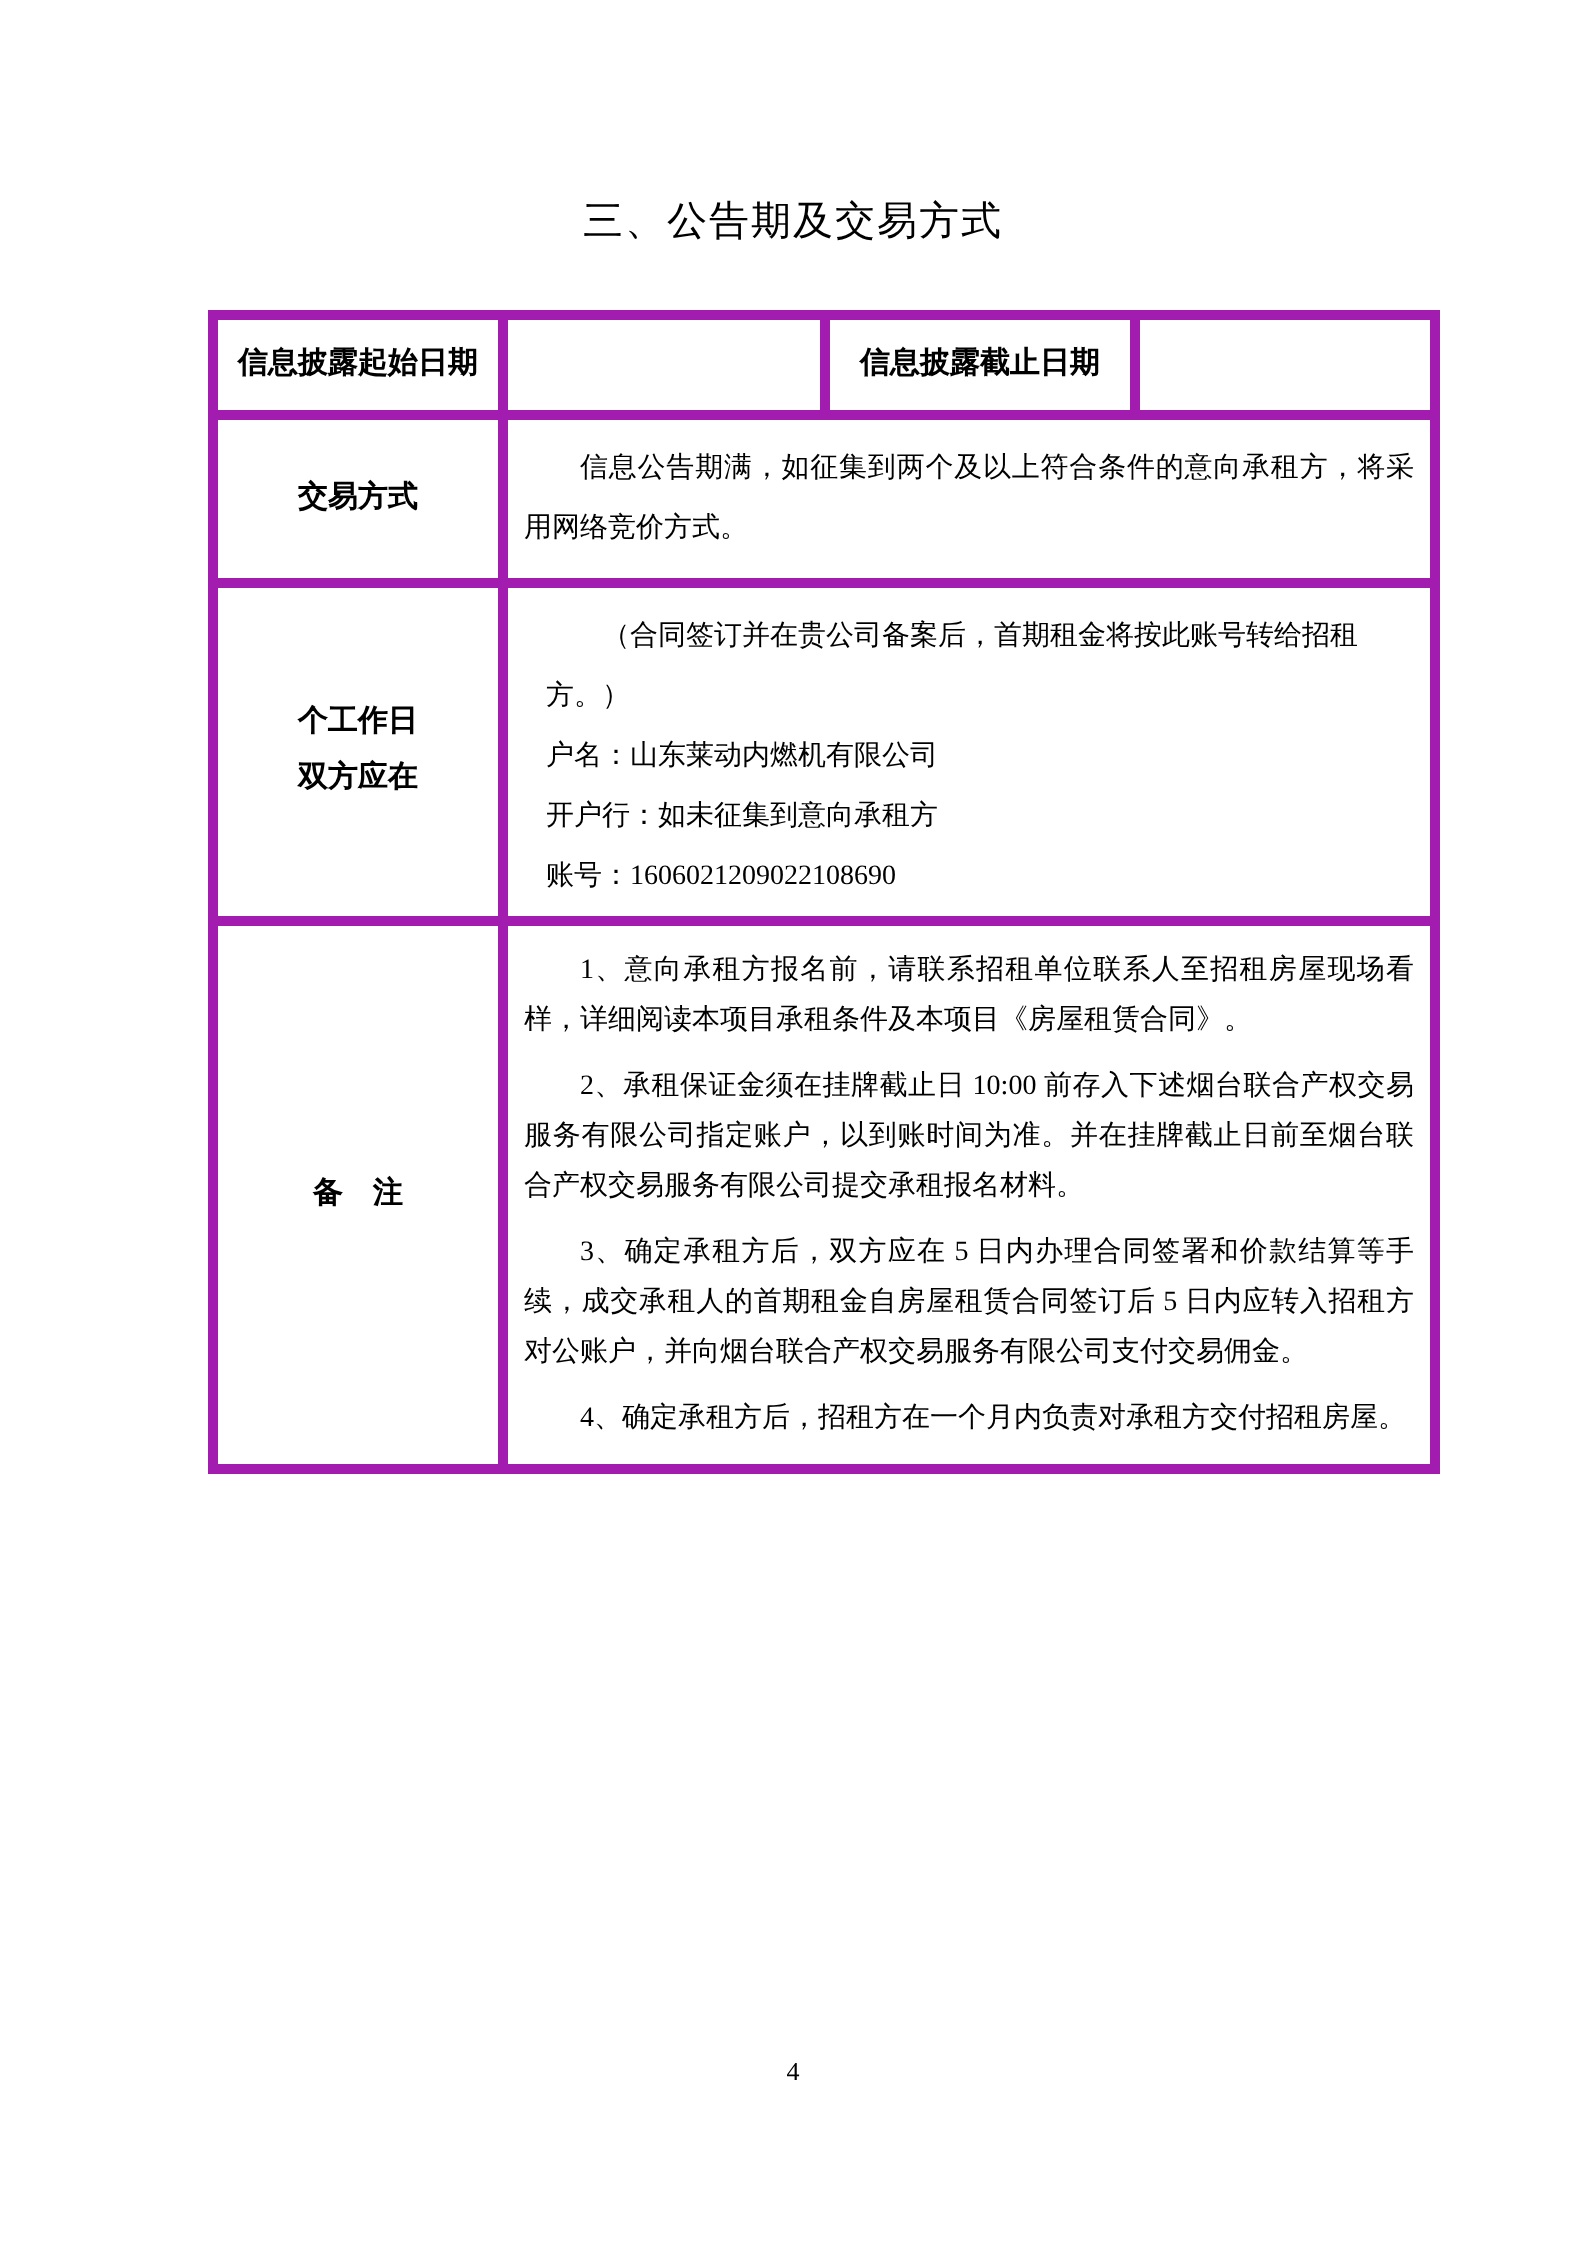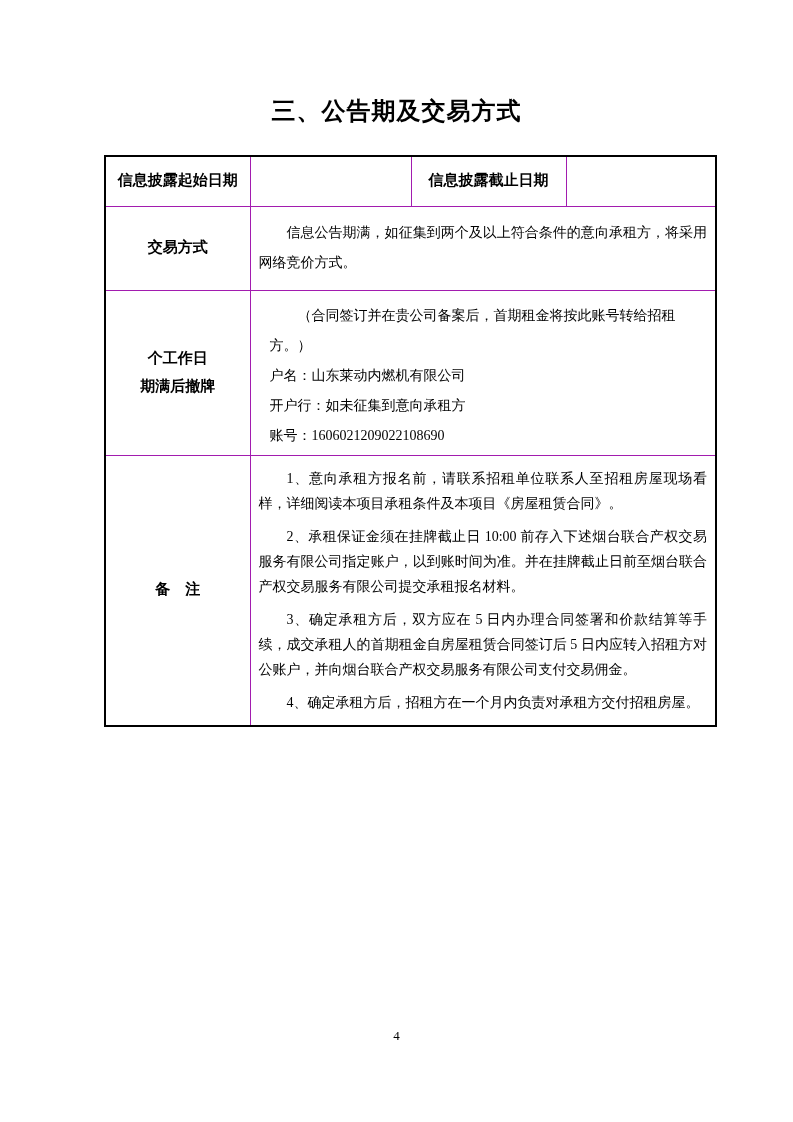--- a/index.html
+++ b/index.html
@@ -9,35 +9,35 @@
     height: 1122px;
     margin: 0 auto;
     background: #ffffff;
     font-family: "Liberation Serif", serif;
     color: #000000;
     position: relative;
     padding-top: 97px;
     overflow: hidden;
   }
   .doc-title {
-    font-size: 24px;
-    font-weight: bold;
+    font-size: 20px;
+    font-weight: normal;
     text-align: center;
     letter-spacing: 1px;
     line-height: 28px;
   }
   table.doc-table {
     border-collapse: collapse;
     table-layout: fixed;
     width: 611px;
     margin: 30px 0 0 104px;
     border: 2px solid #000000;
   }
   td {
-    border: 1px solid #a21caf;
+    border: 5px solid #a21caf;
     font-size: 14px;
     overflow: hidden;
   }
   td.label {
     font-weight: bold;
     font-size: 15px;
     text-align: center;
     vertical-align: middle;
     padding: 2px 8px;
     line-height: 1.85;
@@ -110,21 +110,21 @@
       </tr>
       <tr class="row-r4">
         <td class="label">交易方式</td>
         <td class="val-trade" colspan="3">
           <p>信息公告期满，如征集到两个及以上符合条件的意向承租方，将采用网络竞价方式。</p>
         </td>
       </tr>
       <tr class="row-r5">
         <td class="label">
           <span>个工作日</span><br>
-          <span>期满后撤牌</span>
+          <span>双方应在</span>
         </td>
         <td class="val-account" colspan="3">
           <p style="text-indent:2em">（合同签订并在贵公司备案后，首期租金将按此账号转给招租方。）</p>
           <p>户名：山东莱动内燃机有限公司</p>
           <p>开户行：如未征集到意向承租方</p>
           <p>账号：1606021209022108690</p>
         </td>
       </tr>
       <tr class="row-r6">
         <td class="label">备　注</td>

